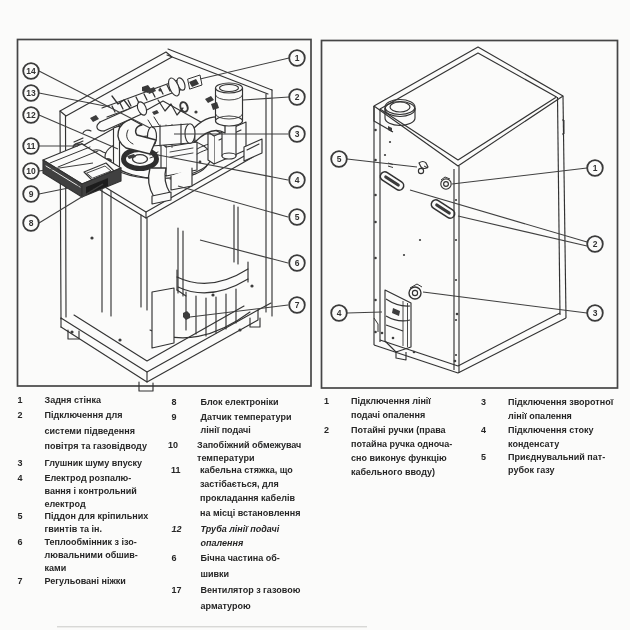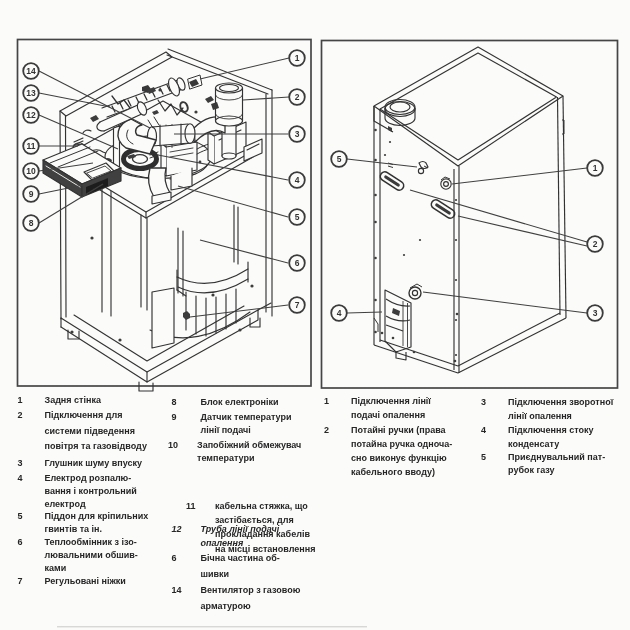--- a/index.html
+++ b/index.html
@@ -339,23 +339,23 @@
 <div class="li" style="left:17.5px;top:408px;padding-left:27px;line-height:15.7px;"><span class="num">2</span>Підключення для<br>системи підведення<br>повітря та газовідводу</div>
 <div class="li" style="left:17.5px;top:456.1px;padding-left:27px;line-height:14px;"><span class="num">3</span>Глушник шуму впуску</div>
 <div class="li" style="left:17.5px;top:472.2px;padding-left:27px;line-height:13px;"><span class="num">4</span>Електрод розпалю-<br>вання і контрольний<br>електрод</div>
 <div class="li" style="left:17.5px;top:510.3px;padding-left:27px;line-height:12.5px;"><span class="num">5</span>Піддон для кріпильних<br>гвинтів та ін.</div>
 <div class="li" style="left:17.5px;top:536.1px;padding-left:27px;line-height:13px;"><span class="num">6</span>Теплообмінник з ізо-<br>лювальними обшив-<br>ками</div>
 <div class="li" style="left:17.5px;top:574.4px;padding-left:27px;line-height:14px;"><span class="num">7</span>Регульовані ніжки</div>
 
 <div class="li" style="left:171.5px;top:395px;padding-left:29px;line-height:14px;"><span class="num">8</span>Блок електроніки</div>
 <div class="li" style="left:171.5px;top:410.6px;padding-left:29px;line-height:13.8px;"><span class="num">9</span>Датчик температури<br>лінії подачі</div>
 <div class="li" style="left:168px;top:438.7px;padding-left:29px;line-height:13px;"><span class="num">10</span>Запобіжний обмежувач<br>температури</div>
-<div class="li" style="left:186px;top:463.3px;padding-left:29px;line-height:14.1px;margin-top:36px;"><span class="num">11</span>кабельна стяжка, що<br>застібається, для<br>прокладання кабелів<br>на місці встановлення</div>
+<div class="li" style="left:171px;top:463.3px;padding-left:29px;line-height:14.1px;"><span class="num">11</span>кабельна стяжка, що<br>застібається, для<br>прокладання кабелів<br>на місці встановлення</div>
 <div class="li" style="left:171.5px;top:521.5px;padding-left:29px;line-height:14.5px;font-style:italic;"><span class="num">12</span>Труба лінії подачі<br>опалення</div>
 <div class="li" style="left:171.5px;top:550.1px;padding-left:29px;line-height:16px;"><span class="num">6</span>Бічна частина об-<br>шивки</div>
-<div class="li" style="left:171.5px;top:582.1px;padding-left:29px;line-height:16px;"><span class="num">14</span>Вентилятор з газовою<br>арматурою</div>
+<div class="li" style="left:171.5px;top:582.1px;padding-left:29px;line-height:16px;"><span class="num">17</span>Вентилятор з газовою<br>арматурою</div>
 
 <div class="li" style="left:324px;top:393.5px;padding-left:27px;line-height:14.3px;"><span class="num">1</span>Підключення лінії<br>подачі опалення</div>
 <div class="li" style="left:324px;top:422.5px;padding-left:27px;line-height:14.2px;"><span class="num">2</span>Потайні ручки (права<br>потайна ручка одноча-<br>сно виконує функцію<br>кабельного вводу)</div>
 
 <div class="li" style="left:481px;top:394.8px;padding-left:27px;line-height:14px;"><span class="num">3</span>Підключення зворотної<br>лінії опалення</div>
 <div class="li" style="left:481px;top:423.3px;padding-left:27px;line-height:14px;"><span class="num">4</span>Підключення стоку<br>конденсату</div>
 <div class="li" style="left:481px;top:451.2px;padding-left:27px;line-height:12.4px;"><span class="num">5</span>Приєднувальний пат-<br>рубок газу</div>
 
 </body></html>

